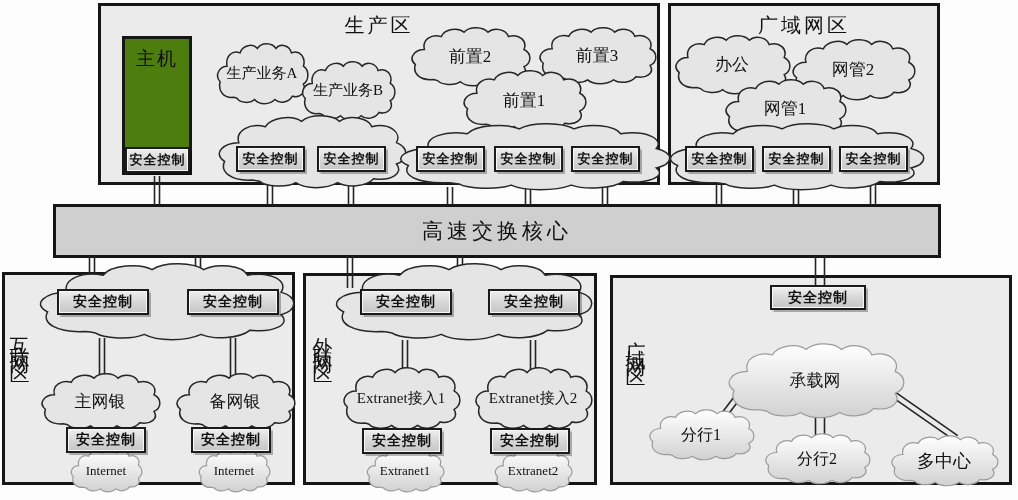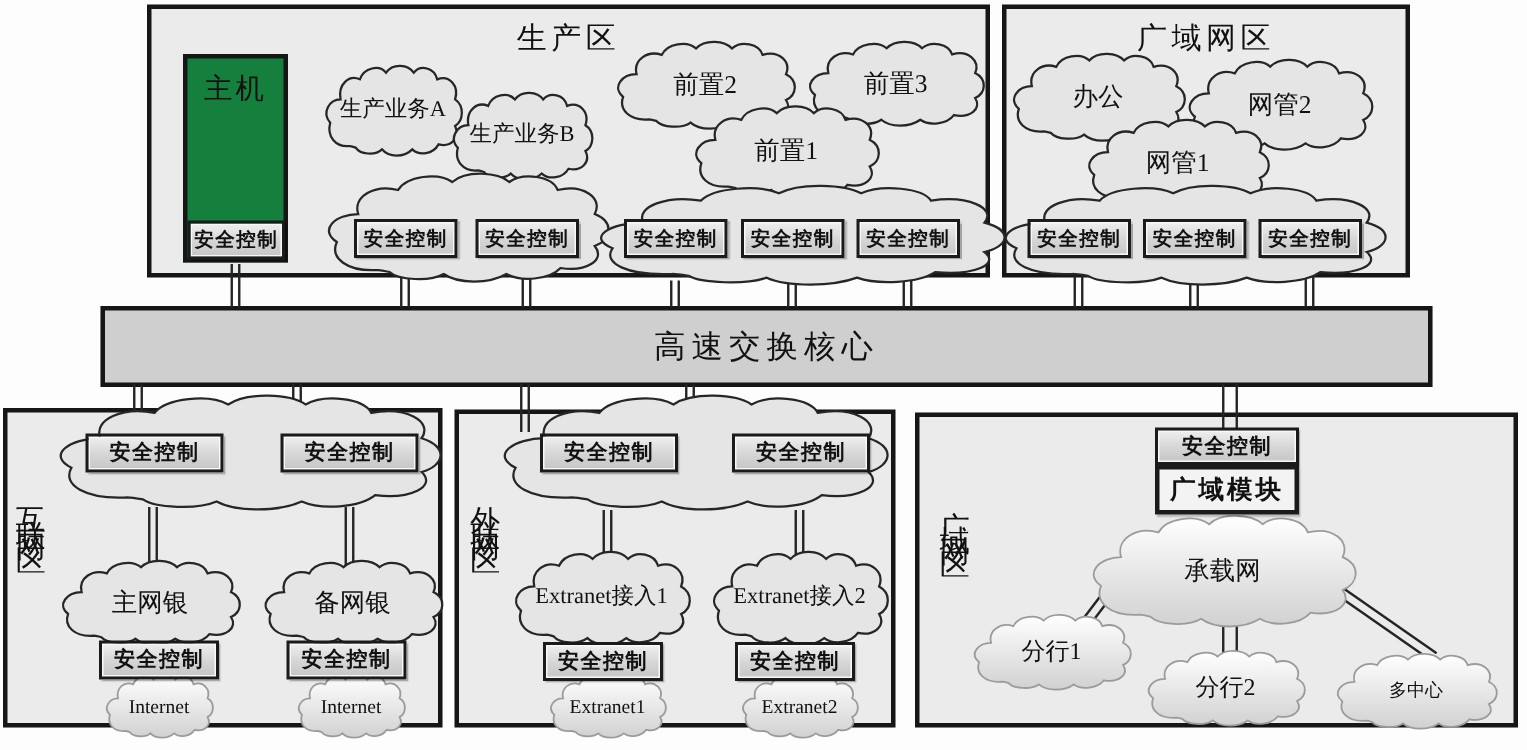--- a/index.html
+++ b/index.html
@@ -5,40 +5,40 @@
   html,body{margin:0;padding:0;background:#ffffff;}
   .canvas{position:relative;width:1018px;height:500px;background:#fdfdfd;overflow:hidden;
           font-family:"Liberation Serif","DejaVu Serif",serif;color:#111;}
   .zone{position:absolute;background:#ecebeb;border:3px solid #161616;box-sizing:border-box;}
   .zone-title{position:absolute;top:6px;left:0;width:100%;text-align:center;
               font-size:20px;letter-spacing:3px;}
   .vlabel{position:absolute;writing-mode:vertical-rl;text-orientation:upright;
           font-size:20px;letter-spacing:9px;line-height:1;}
   .bar{position:absolute;left:53px;top:204px;width:888px;height:54px;background:#d0cfcf;
        border:3px solid #161616;box-sizing:border-box;display:flex;align-items:center;
-       justify-content:center;font-size:21px;letter-spacing:4px;margin-left:14px;}
+       justify-content:center;font-size:21px;letter-spacing:4px;}
   .links{position:absolute;left:0;top:0;width:1018px;height:500px;pointer-events:none;}
   .links line{stroke:#242424;stroke-width:1.6px;}
   .cloud{position:absolute;}
   .cloud svg{position:absolute;left:0;top:0;width:100%;height:100%;overflow:visible;
              fill:#e6e5e5;stroke:#262626;stroke-width:1.5px;}
   .cloud.white svg{fill:url(#wgrad);stroke:#9b9b9b;stroke-width:1.2px;}
   .clabel{position:absolute;left:0;top:0;right:0;bottom:0;display:flex;flex-direction:row;
           align-items:center;justify-content:center;font-size:16px;line-height:1.15;
           text-align:center;white-space:nowrap;}
   .secbox{position:absolute;box-sizing:border-box;border:2px solid #1b1b1b;
           background:linear-gradient(180deg,#f0efef 0%,#d6d5d5 55%,#c7c6c6 100%);
           display:flex;align-items:center;justify-content:center;font-weight:bold;
           font-size:14px;letter-spacing:1px;
           box-shadow:inset 0 0 0 1px #f8f8f8, 1.5px 1.5px 1px rgba(0,0,0,.28);}
   .modbox{position:absolute;box-sizing:border-box;border:3px solid #1b1b1b;background:#f4f3f3;
           display:flex;align-items:center;justify-content:center;font-weight:bold;
           font-size:17px;letter-spacing:2px;box-shadow:1.5px 1.5px 1px rgba(0,0,0,.25);}
   .host{position:absolute;left:122px;top:36px;width:70px;height:139px;border:3px solid #161616;
-        background:#15803d;box-sizing:border-box;}
+        background:#4d7c0f;box-sizing:border-box;}
   .host-label{position:absolute;top:7px;left:0;width:100%;text-align:center;
               font-size:19px;letter-spacing:2px;}
   .defs-holder{position:absolute;width:0;height:0;}
 </style>
 </head>
 <body>
 
 <div class="canvas">
 
   <svg class="defs-holder" aria-hidden="true">
@@ -301,21 +301,21 @@
         <use href="#cp" xlink:href="#cp"></use>
       </svg>
     <div class="clabel" style="font-size:16px;">
         <span>分行2</span>
       </div>
   </div>
   <div class="cloud white" style="left:890px;top:436px;width:108px;height:50px;">
     <svg viewBox="0 0 200 108" preserveAspectRatio="none" aria-hidden="true">
         <use href="#cp" xlink:href="#cp"></use>
       </svg>
-    <div class="clabel" style="font-size:12px;">
+    <div class="clabel" style="font-size:18px;">
         <span>多中心</span>
       </div>
   </div>
 
   <div class="secbox" style="left:125px;top:147px;width:65px;height:26px;font-size:13px;">安全控制</div>
   <div class="secbox" style="left:236px;top:146px;width:69px;height:26px;font-size:13px;">安全控制</div>
   <div class="secbox" style="left:317px;top:146px;width:69px;height:26px;font-size:13px;">安全控制</div>
   <div class="secbox" style="left:416px;top:146px;width:69px;height:26px;font-size:13px;">安全控制</div>
   <div class="secbox" style="left:494px;top:146px;width:69px;height:26px;font-size:13px;">安全控制</div>
   <div class="secbox" style="left:571px;top:146px;width:69px;height:26px;font-size:13px;">安全控制</div>
@@ -325,15 +325,14 @@
   <div class="secbox" style="left:57px;top:289px;width:92px;height:26px;">安全控制</div>
   <div class="secbox" style="left:187px;top:289px;width:92px;height:26px;">安全控制</div>
   <div class="secbox" style="left:66px;top:427px;width:80px;height:26px;">安全控制</div>
   <div class="secbox" style="left:191px;top:427px;width:80px;height:26px;">安全控制</div>
   <div class="secbox" style="left:360px;top:289px;width:92px;height:26px;">安全控制</div>
   <div class="secbox" style="left:488px;top:289px;width:92px;height:26px;">安全控制</div>
   <div class="secbox" style="left:362px;top:428px;width:80px;height:26px;">安全控制</div>
   <div class="secbox" style="left:490px;top:428px;width:80px;height:26px;">安全控制</div>
   <div class="secbox" style="left:770px;top:285px;width:96px;height:25px;">安全控制</div>
 
-  <div class="modbox" style="left:770px;top:310px;width:96px;height:33px;">广域模块</div>
 
 </div>
 
 </body></html>

